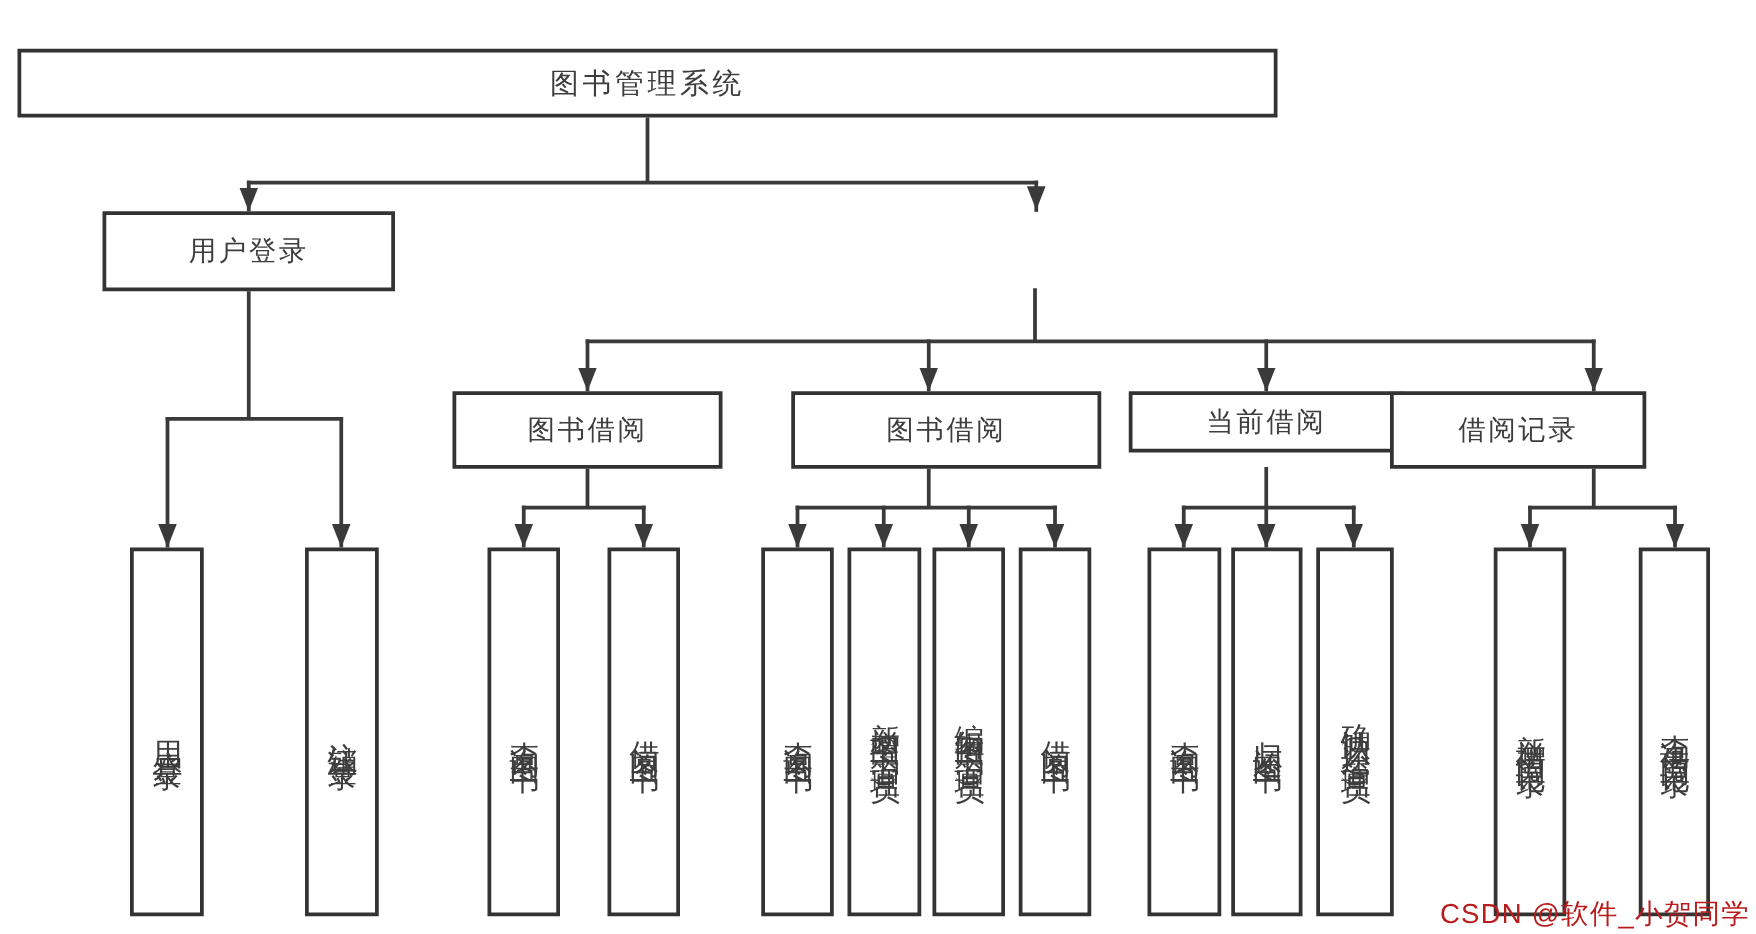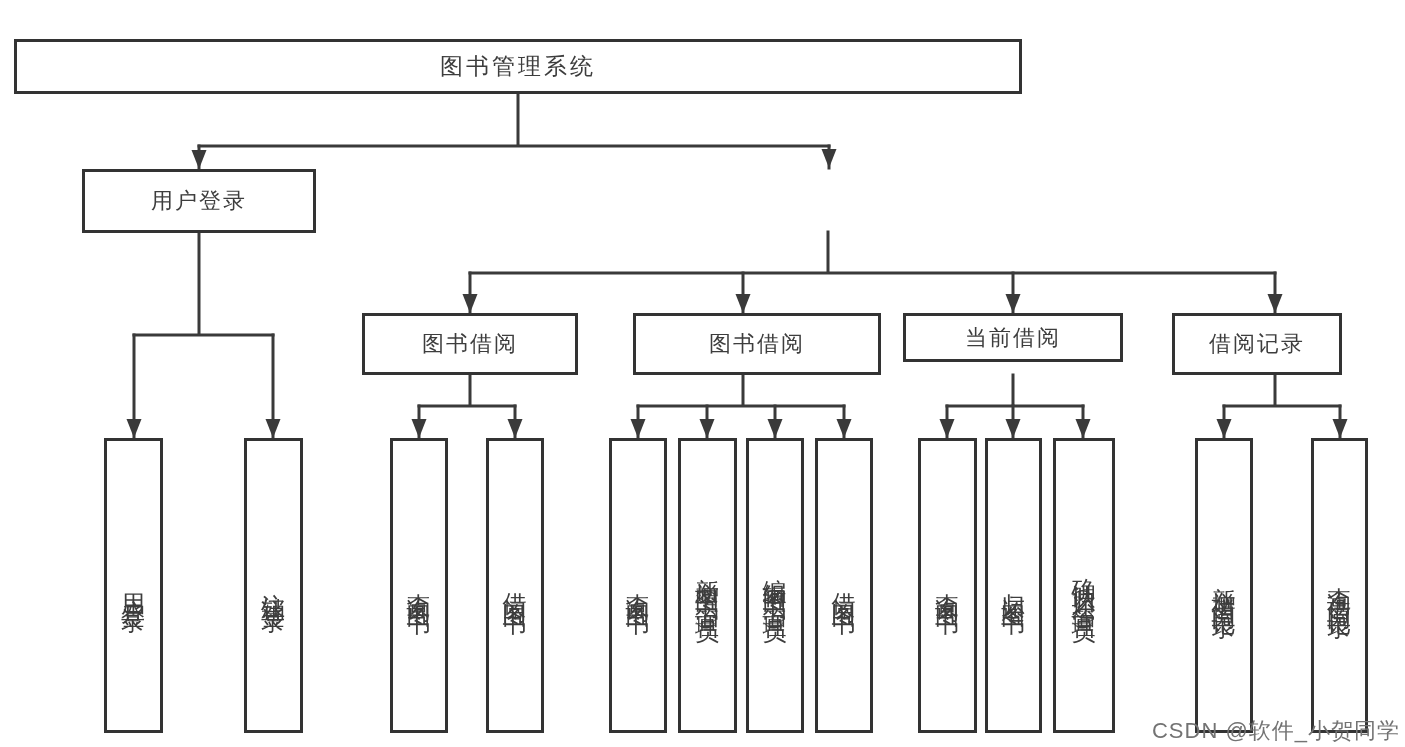--- a/index.html
+++ b/index.html
@@ -32,21 +32,21 @@
     font-size: 24px;
     line-height: 1.05;
     letter-spacing: 6px;
   }
   .watermark {
     position: absolute;
     right: 5px;
     bottom: 1px;
     font-size: 22px;
     letter-spacing: 1px;
-    color: #737373;
+    color: #b91c1c;
     z-index: 6;
     white-space: nowrap;
   }
 </style>
 </head>
 <body>
 
 <div class="canvas">
 
   <svg class="connectors" width="1405" height="747">
@@ -92,21 +92,21 @@
     </g>
   </svg>
 
   <div class="box hbox root-box" style="left:14px; top:13px; width:1008px; height:55px;">图书管理系统</div>
 
   <div class="box hbox" style="left:82px; top:169px; width:234px; height:64px;">用户登录</div>
 
   <div class="box hbox" style="left:362px; top:313px; width:216px; height:62px;">图书借阅</div>
   <div class="box hbox" style="left:633px; top:313px; width:248px; height:62px;">图书借阅</div>
   <div class="box hbox" style="left:903px; top:313px; width:220px; height:49px;">当前借阅</div>
-  <div class="box hbox" style="left:1172px; top:313px; width:170px; height:62px;">借阅记录</div>
+  <div class="box hbox" style="left:1112px; top:313px; width:205px; height:62px;">借阅记录</div>
 
   <div class="box leaf" style="left:104px; top:438px; width:59px; height:295px;">
     <span>用户登录</span>
   </div>
   <div class="box leaf" style="left:244px; top:438px; width:59px; height:295px;">
     <span>注销登录</span>
   </div>
 
   <div class="box leaf" style="left:390px; top:438px; width:58px; height:295px;">
     <span>查询图书</span>

